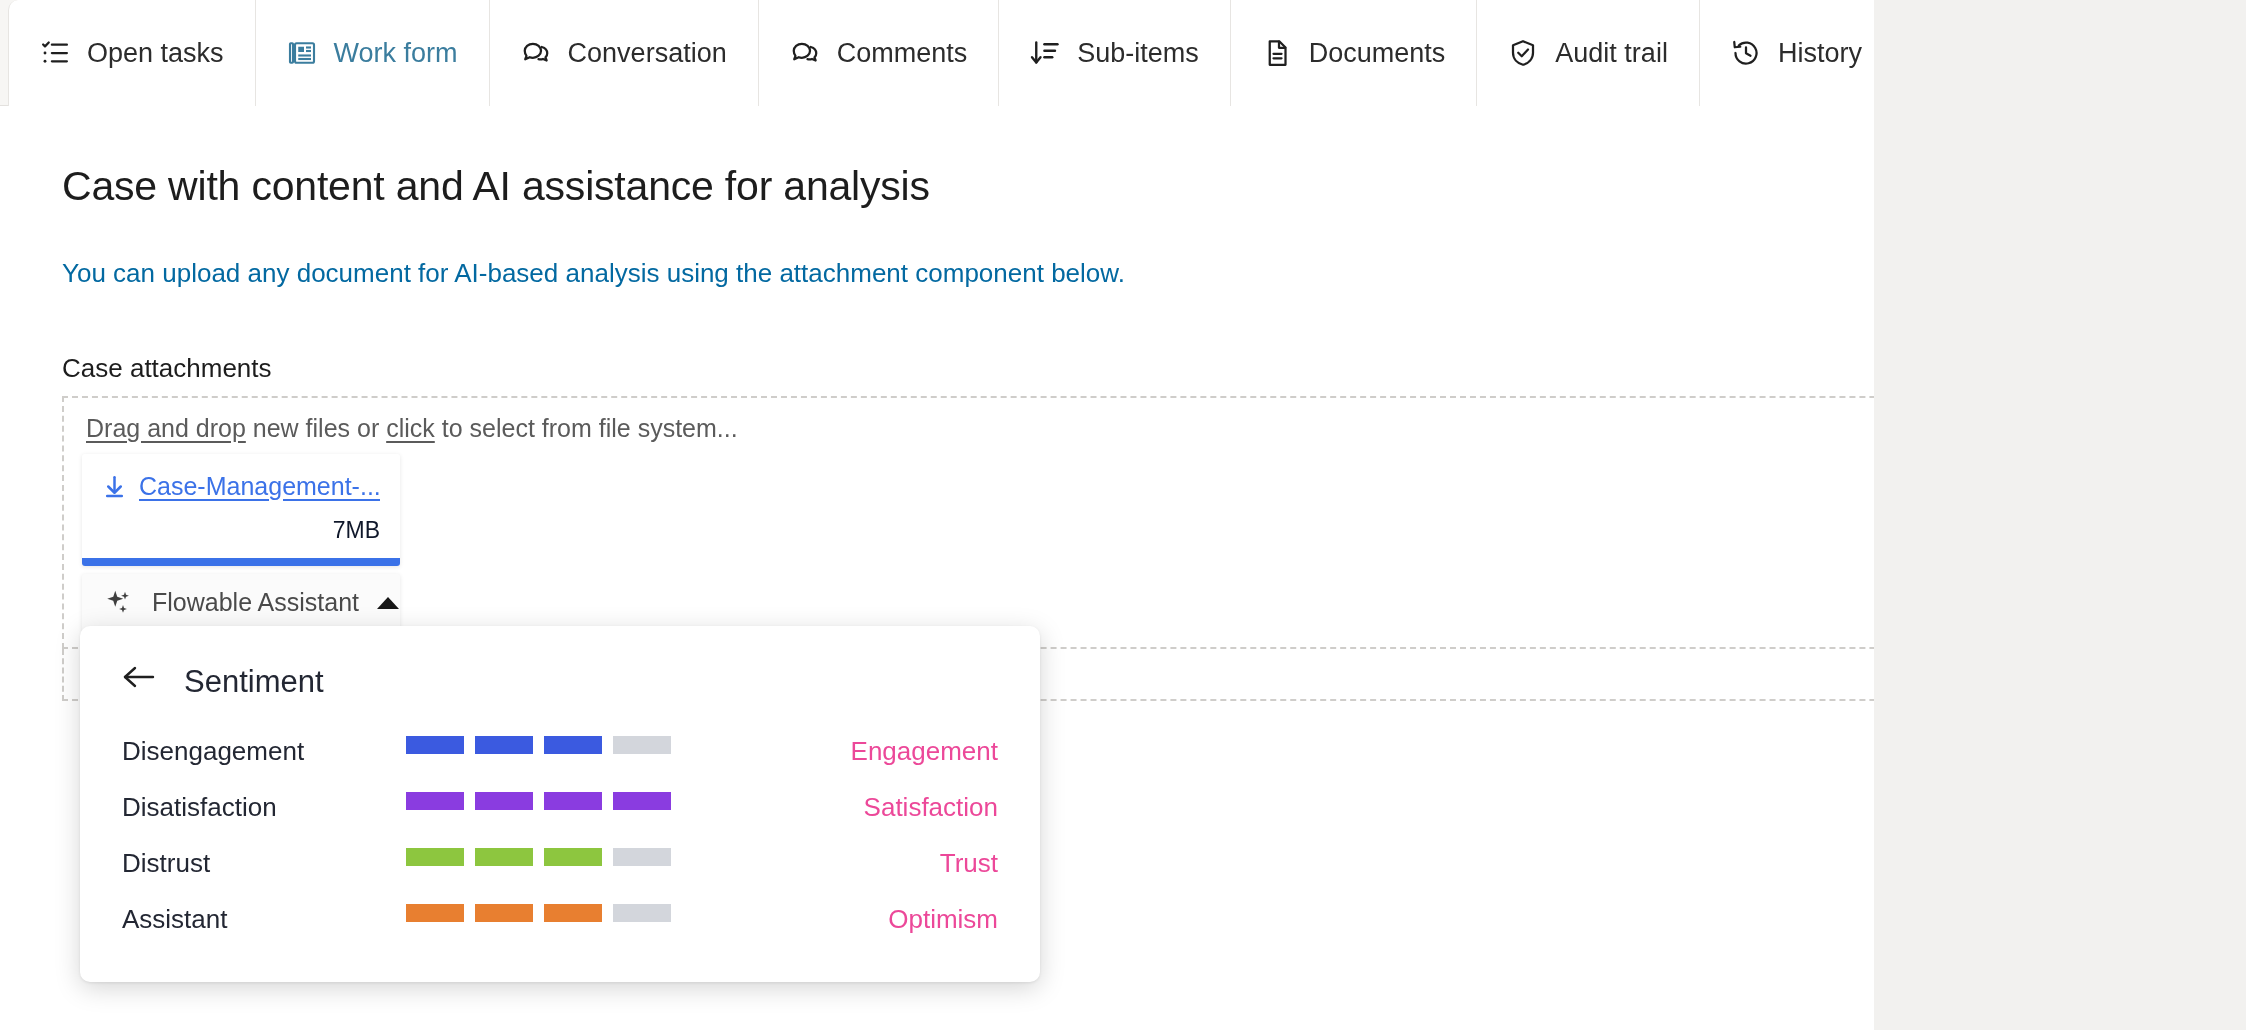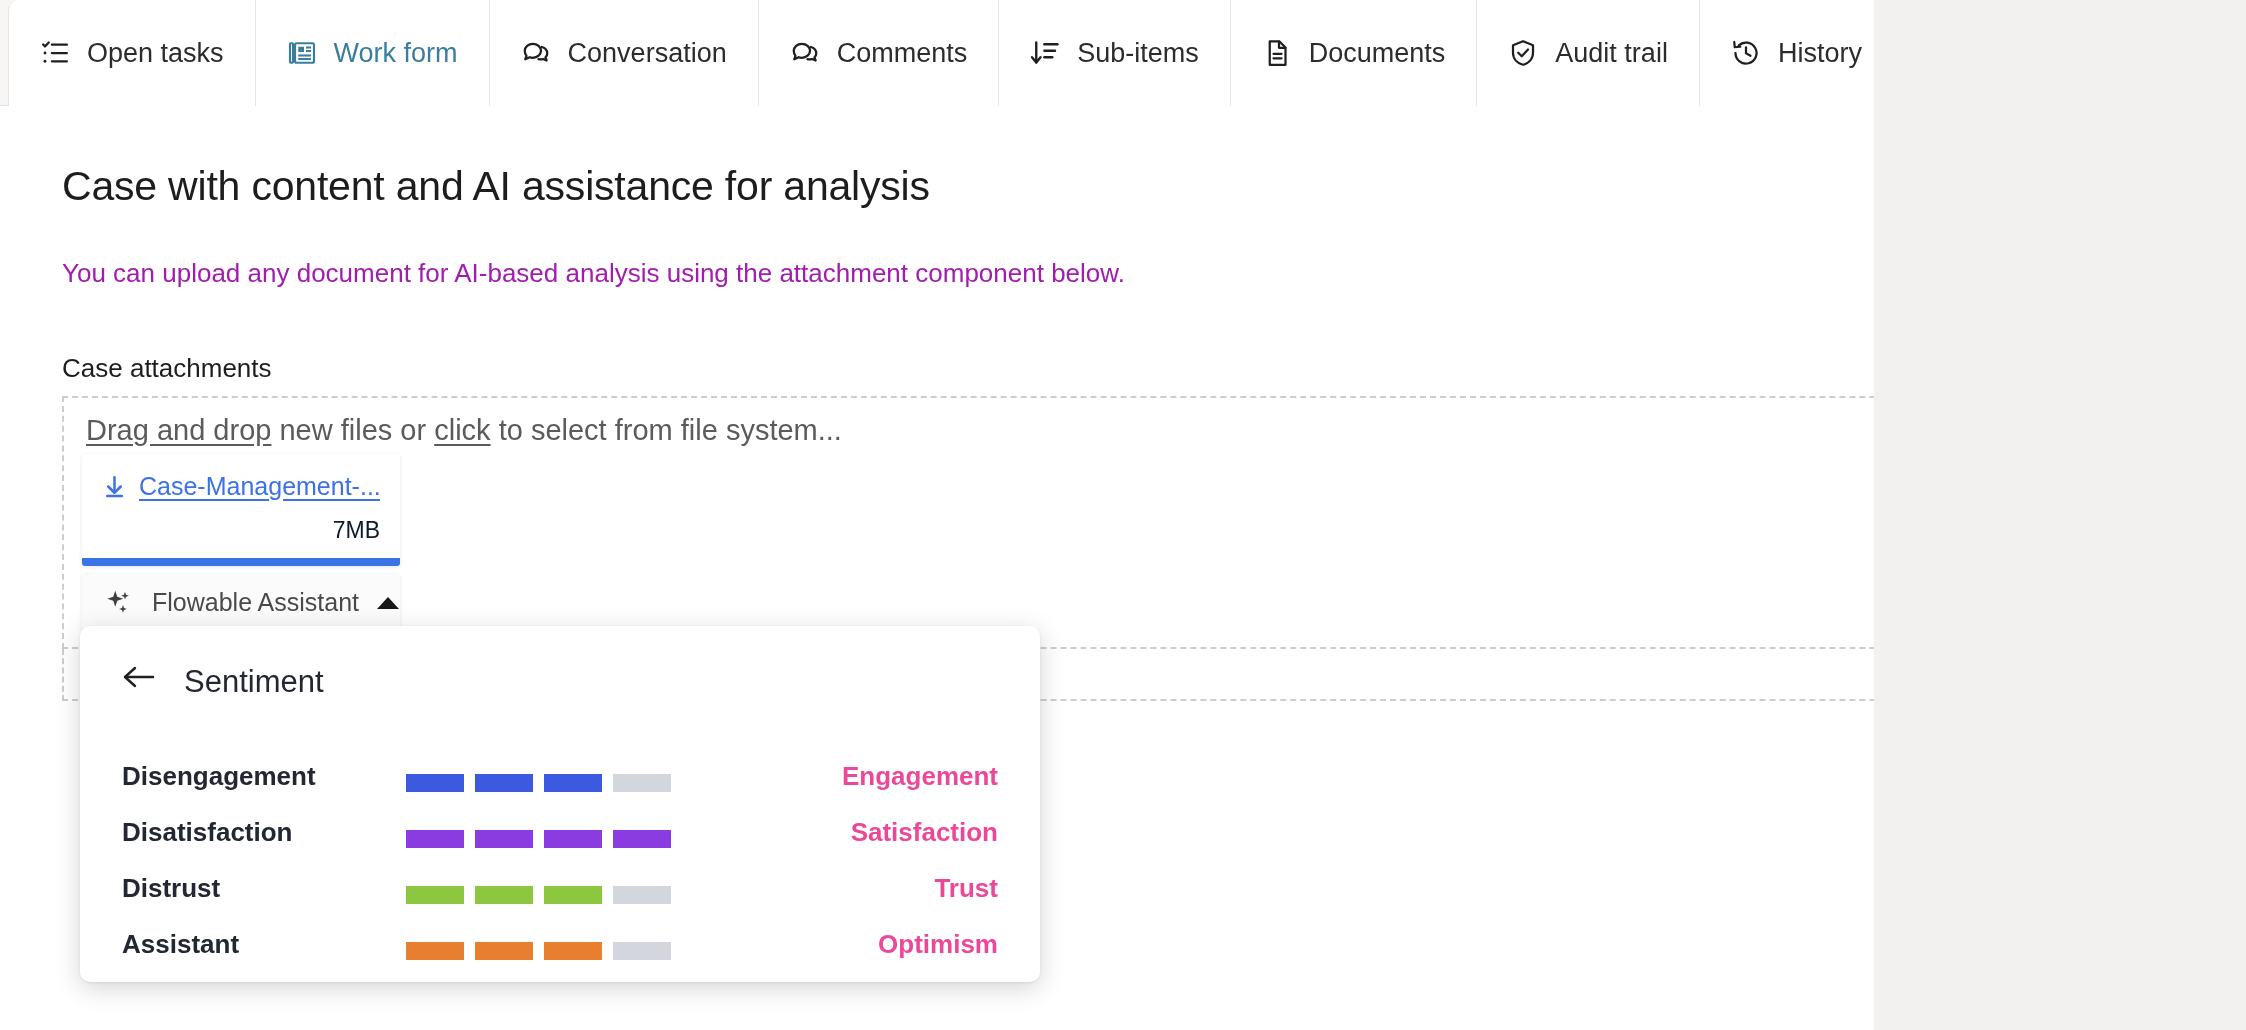--- a/index.html
+++ b/index.html
@@ -80,42 +80,42 @@
   #page-title {
     font-size: 41px;
     font-weight: 400;
     color: #1d1d1d;
     letter-spacing: -0.2px;
     line-height: 1.2;
   }
   #page-desc {
     margin-top: 46px;
     font-size: 26px;
-    color: #a21caf;
+    color: #0369a1;
     line-height: 1.3;
   }
 
   #attach-label {
     margin-top: 62px;
     font-size: 26px;
     color: #1d1d1d;
   }
 
   
   #dropzone-outer {
     margin-top: 12px;
     width: 2093px;
     height: 253px;
     border: 2px dashed #cfcdca;
     position: relative;
   }
   #dropzone-hint {
     position: absolute;
     left: 22px; top: 16px;
-    font-size: 29px;
+    font-size: 25px;
     color: #5b5b5b;
     white-space: nowrap;
   }
   #dropzone-hint u { text-decoration: underline; text-underline-offset: 4px; }
 
   #dropzone-secondary {
     margin-top: 0px;
     width: 2093px;
     height: 52px;
     border: 2px dashed #cfcdca;
@@ -215,24 +215,23 @@
   }
   #sentiment-back svg { width: 34px; height: 26px; display: block; }
   #sentiment-title {
     font-size: 31px;
     color: #232733;
   }
 
   #sentiment-rows { margin-top: 36px; }
   .srow {
     display: flex;
-    align-items: flex-end;
+    align-items: flex-start;
     height: 56px;
     padding: 0 42px 0 42px;
-    font-weight: bold;
   }
   .srow .left-label {
     width: 252px;
     font-size: 26px;
     color: #232733;
     white-space: nowrap;
   }
   .srow .meter {
     display: flex;
     gap: 11px;

